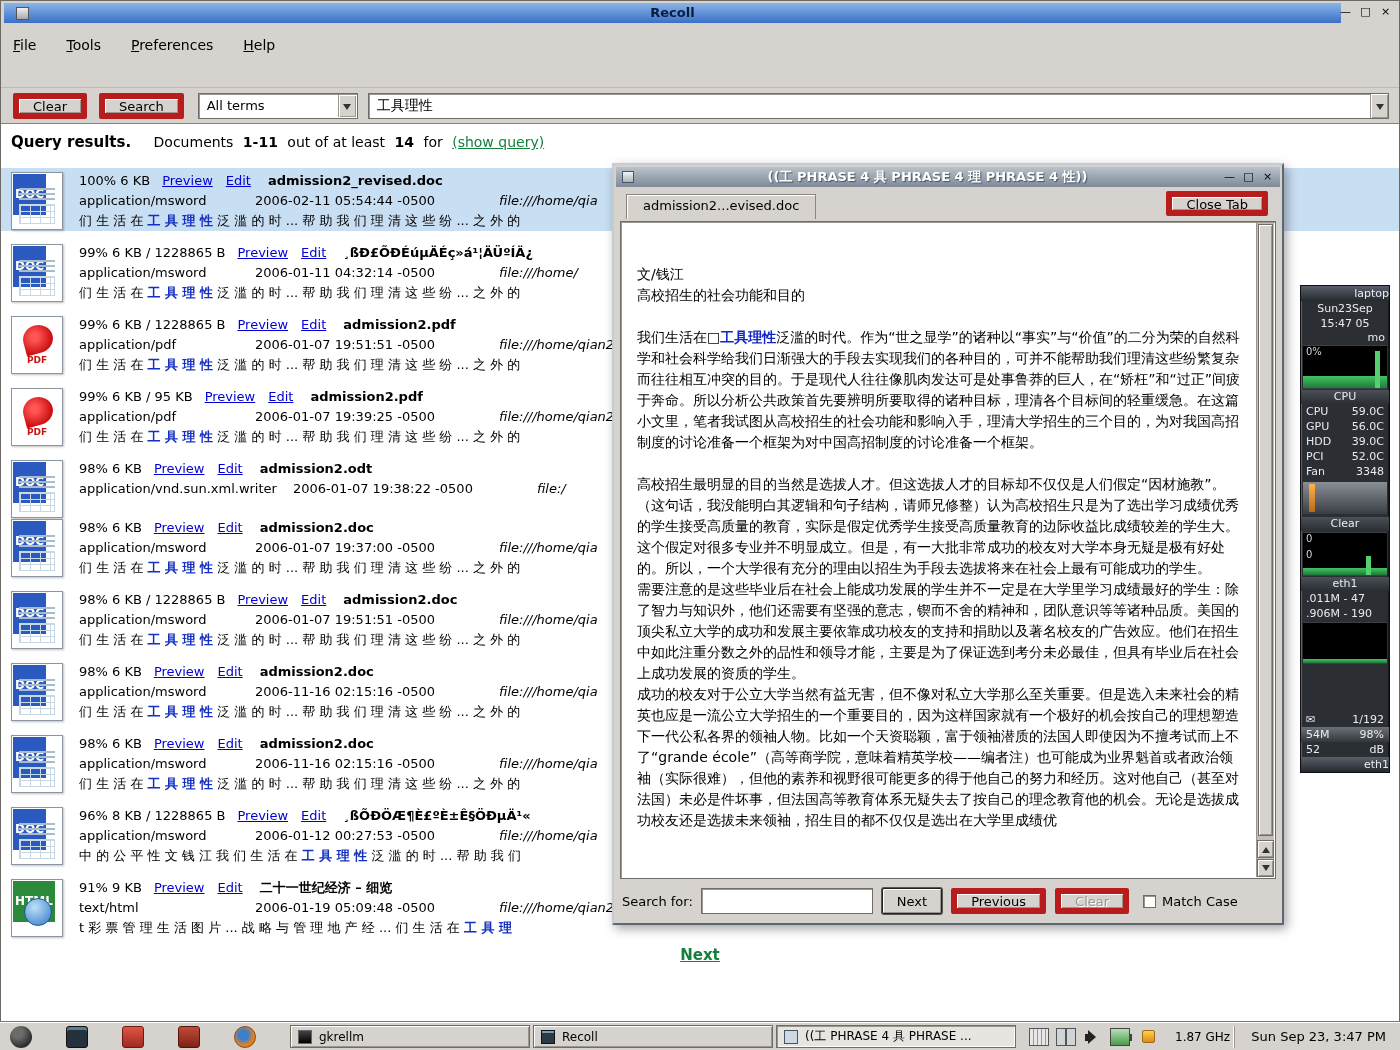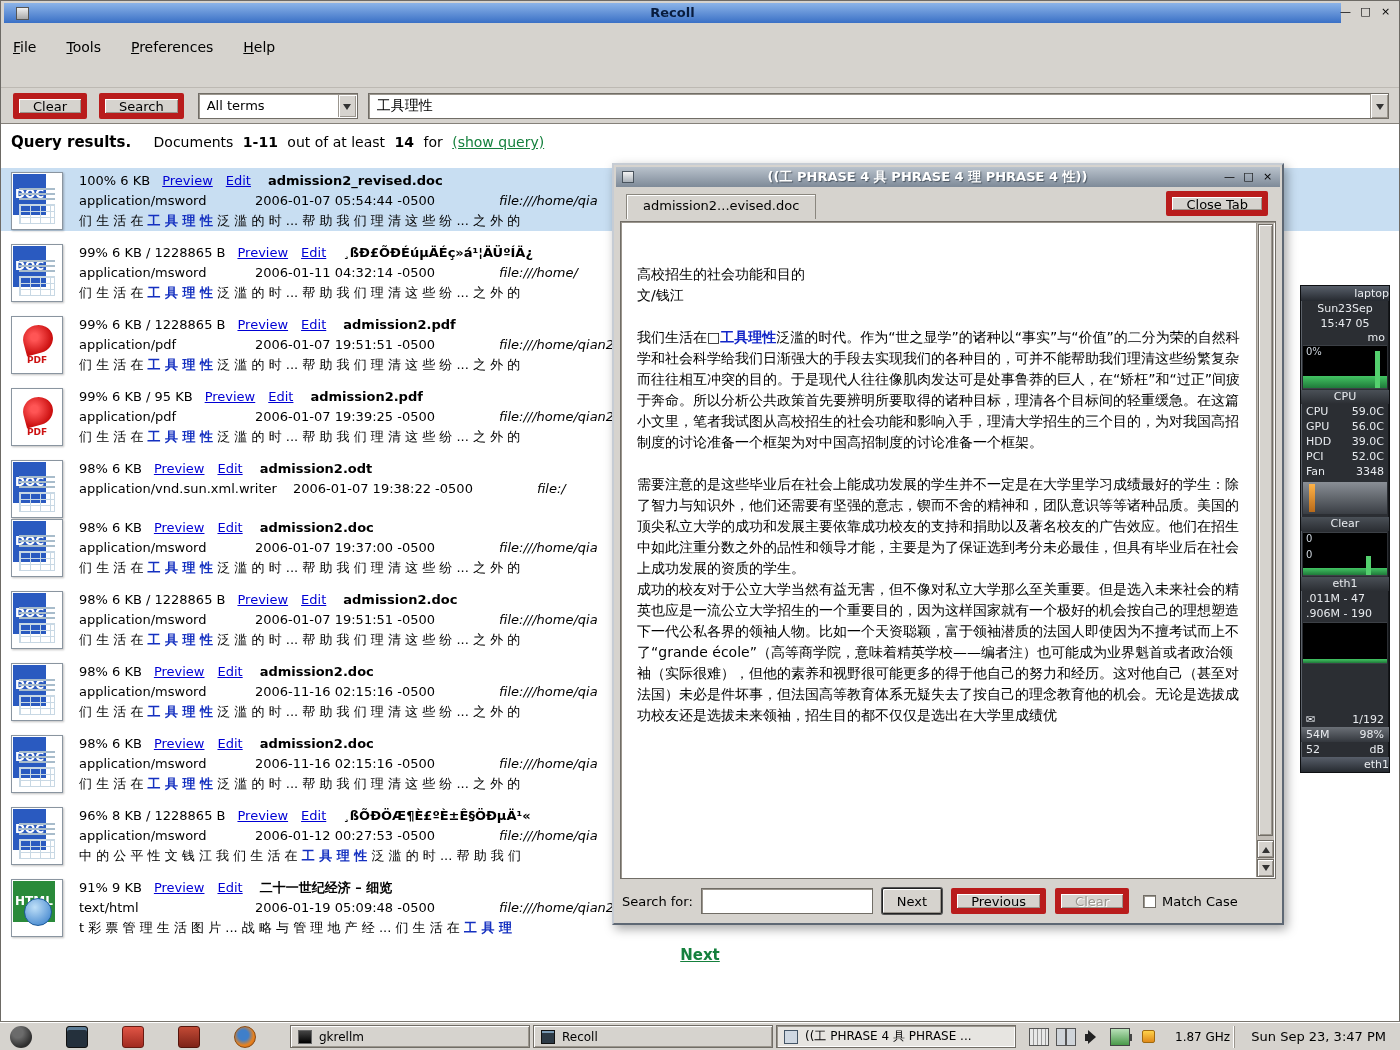--- a/index.html
+++ b/index.html
@@ -6,21 +6,21 @@
 html,body{width:1400px;height:1050px}
 body{font-family:"DejaVu Sans","Liberation Sans",sans-serif;background:#9fb0bd;position:relative;overflow:hidden}
 #screen{position:absolute;inset:0;width:1400px;height:1050px;overflow:hidden;background:#aebdc9}
 
 
 #main-window{position:absolute;left:0;top:0;width:1400px;height:1022px;background:#d6d3ce;border:1px solid #6d6a65}
 .titlebar{position:absolute;left:3px;top:2px;right:58px;height:20px;background:linear-gradient(#8cb4e8,#3a70c6);color:#081c3e;font-weight:bold;font-size:13px;text-align:center;line-height:20px;overflow:hidden}
 .tb-appicon{position:absolute;left:12px;top:4px;width:13px;height:13px;background:linear-gradient(#f0f0f0,#a8a8a8);border:1px solid #555}
 .main-controls{position:absolute;right:5px;top:3px;display:flex;gap:3px}
 .wc{width:17px;height:17px;font-size:11px;line-height:16px;text-align:center;color:#000;cursor:default}
-.menubar{position:absolute;left:0;top:38px;width:100%;height:26px;font-size:14px;padding-left:12px;display:flex;align-items:flex-start;color:#000}
+.menubar{position:absolute;left:0;top:26px;width:100%;height:26px;font-size:14px;padding-left:12px;display:flex;align-items:flex-end;color:#000}
 .menu-item{margin-right:30px}
 .toolbar{position:absolute;left:0;top:50px;width:100%;height:36px;display:flex;align-items:center}
 .tool-group{display:flex;align-items:center;border:1px solid;border-color:#f8f7f5 #8a867e #8a867e #f8f7f5;padding:2px 6px;margin-left:6px;gap:8px;height:30px}
 .nav-group{display:flex;align-items:center;gap:9px;margin-left:16px}
 .tbtn{width:26px;height:24px;display:flex;align-items:center;justify-content:center}
 .ic-table{width:19px;height:15px;border:1px solid #5a7a9a;background:repeating-linear-gradient(to right,#eef4fa 0 5px,#9ab8d0 5px 6px),#eef4fa}
 .ic-sort i{display:block;width:0;height:0;border:4px solid transparent}
 .ic-sort .up{border-bottom:6px solid #2a9a3a;margin-bottom:2px}
 .ic-sort .dn{border-top:6px solid #2a9a3a}
 .ic-circle-blue{width:16px;height:16px;border-radius:50%;background:radial-gradient(circle at 35% 30%,#8ec0f0,#2a6ac0);border:1px solid #1a4a90}
@@ -198,21 +198,21 @@
       <div id="results-list">
           <div class="result-row selected">
             <div class="ricon">
               <span class="tag">DOC</span>
               <span class="ln l1"></span>
               <span class="ln l2"></span>
               <span class="ln l3"></span>
               <span class="grid"></span>
             </div>
             <div class="r-line1"><span class="r-meta">100% 6 KB</span><a class="r-link">Preview</a><a class="r-link">Edit</a><span class="r-title">admission2_revised.doc</span></div>
-            <div class="r-line2"><span class="r-mime">application/msword</span><span class="r-date">2006-01-07 05:54:44 -0500</span><span class="r-url">file:///home/qia</span></div>
+            <div class="r-line2"><span class="r-mime">application/msword</span><span class="r-date">2006-02-11 05:54:44 -0500</span><span class="r-url">file:///home/qia</span></div>
             <div class="r-line3"><span>们 生 活 在 </span><span class="hl">工 具 理 性</span><span> 泛 滥 的 时 ... 帮 助 我 们 理 清 这 些 纷 ... 之 外 的</span></div>
           </div>
           <div class="result-row">
             <div class="ricon">
               <span class="tag">DOC</span>
               <span class="ln l1"></span>
               <span class="ln l2"></span>
               <span class="ln l3"></span>
               <span class="grid"></span>
             </div>
@@ -334,25 +334,26 @@
         <span class="wc">□</span>
         <span class="wc">×</span>
       </span>
     </div>
     <div class="pv-tabrow">
       <div class="pv-tab">admission2...evised.doc</div>
       <button class="btn pv-closetab">Close Tab</button>
     </div>
     <div class="pv-content">
       <div class="pv-text" id="preview-content-text">
+          <div class="pline"><span>文/钱江</span></div>
           <div class="pline"><span>高校招生的社会功能和目的</span></div>
-          <div class="pline"><span>文/钱江</span></div>
           <div class="pline"></div>
           <div class="pline"><span>我们生活在□</span><span class="hl">工具理性</span><span>泛滥的时代。作为“世之显学”的诸种以“事实”与“价值”的二分为荣的自然科学和社会科学给我们日渐强大的手段去实现我们的各种目的，可并不能帮助我们理清这些纷繁复杂而往往相互冲突的目的。于是现代人往往像肌肉发达可是处事鲁莽的巨人，在“矫枉”和“过正”间疲于奔命。所以分析公共政策首先要辨明所要取得的诸种目标，理清各个目标间的轻重缓急。在这篇小文里，笔者我试图从高校招生的社会功能和影响入手，理清大学招生的三个目的，为对我国高招制度的讨论准备一个框架为对中国高招制度的讨论准备一个框架。</span></div>
           <div class="pline"></div>
+          <div class="pline"><span>高校招生最明显的目的当然是选拔人才。但这选拔人才的目标却不仅仅是人们假定“因材施教”。（这句话，我没能明白其逻辑和句子结构，请师兄修整）认为高校招生只是为了选出学习成绩优秀的学生接受高质量的教育，实际是假定优秀学生接受高质量教育的边际收益比成绩较差的学生大。这个假定对很多专业并不明显成立。但是，有一大批非常成功的校友对大学本身无疑是极有好处的。所以，一个大学很有充分的理由以招生为手段去选拔将来在社会上最有可能成功的学生。</span></div>
           <div class="pline"><span>需要注意的是这些毕业后在社会上能成功发展的学生并不一定是在大学里学习成绩最好的学生：除了智力与知识外，他们还需要有坚强的意志，锲而不舍的精神和，团队意识等等诸种品质。美国的顶尖私立大学的成功和发展主要依靠成功校友的支持和捐助以及著名校友的广告效应。他们在招生中如此注重分数之外的品性和领导才能，主要是为了保证选到考分未必最佳，但具有毕业后在社会上成功发展的资质的学生。</span></div>
           <div class="pline"><span>成功的校友对于公立大学当然有益无害，但不像对私立大学那么至关重要。但是选入未来社会的精英也应是一流公立大学招生的一个重要目的，因为这样国家就有一个极好的机会按自己的理想塑造下一代公私各界的领袖人物。比如一个天资聪颖，富于领袖潜质的法国人即使因为不擅考试而上不了“grande école”（高等商学院，意味着精英学校——编者注）也可能成为业界魁首或者政治领袖（实际很难），但他的素养和视野很可能更多的得于他自己的努力和经历。这对他自己（甚至对法国）未必是件坏事，但法国高等教育体系无疑失去了按自己的理念教育他的机会。无论是选拔成功校友还是选拔未来领袖，招生目的都不仅仅是选出在大学里成绩优</span></div>
         </div>
       <div class="pv-scrollbar">
         <div class="sb-thumb"></div>
         <div class="sb-btn up">
             <i></i>
           </div>
         <div class="sb-btn dn">
             <i></i>

